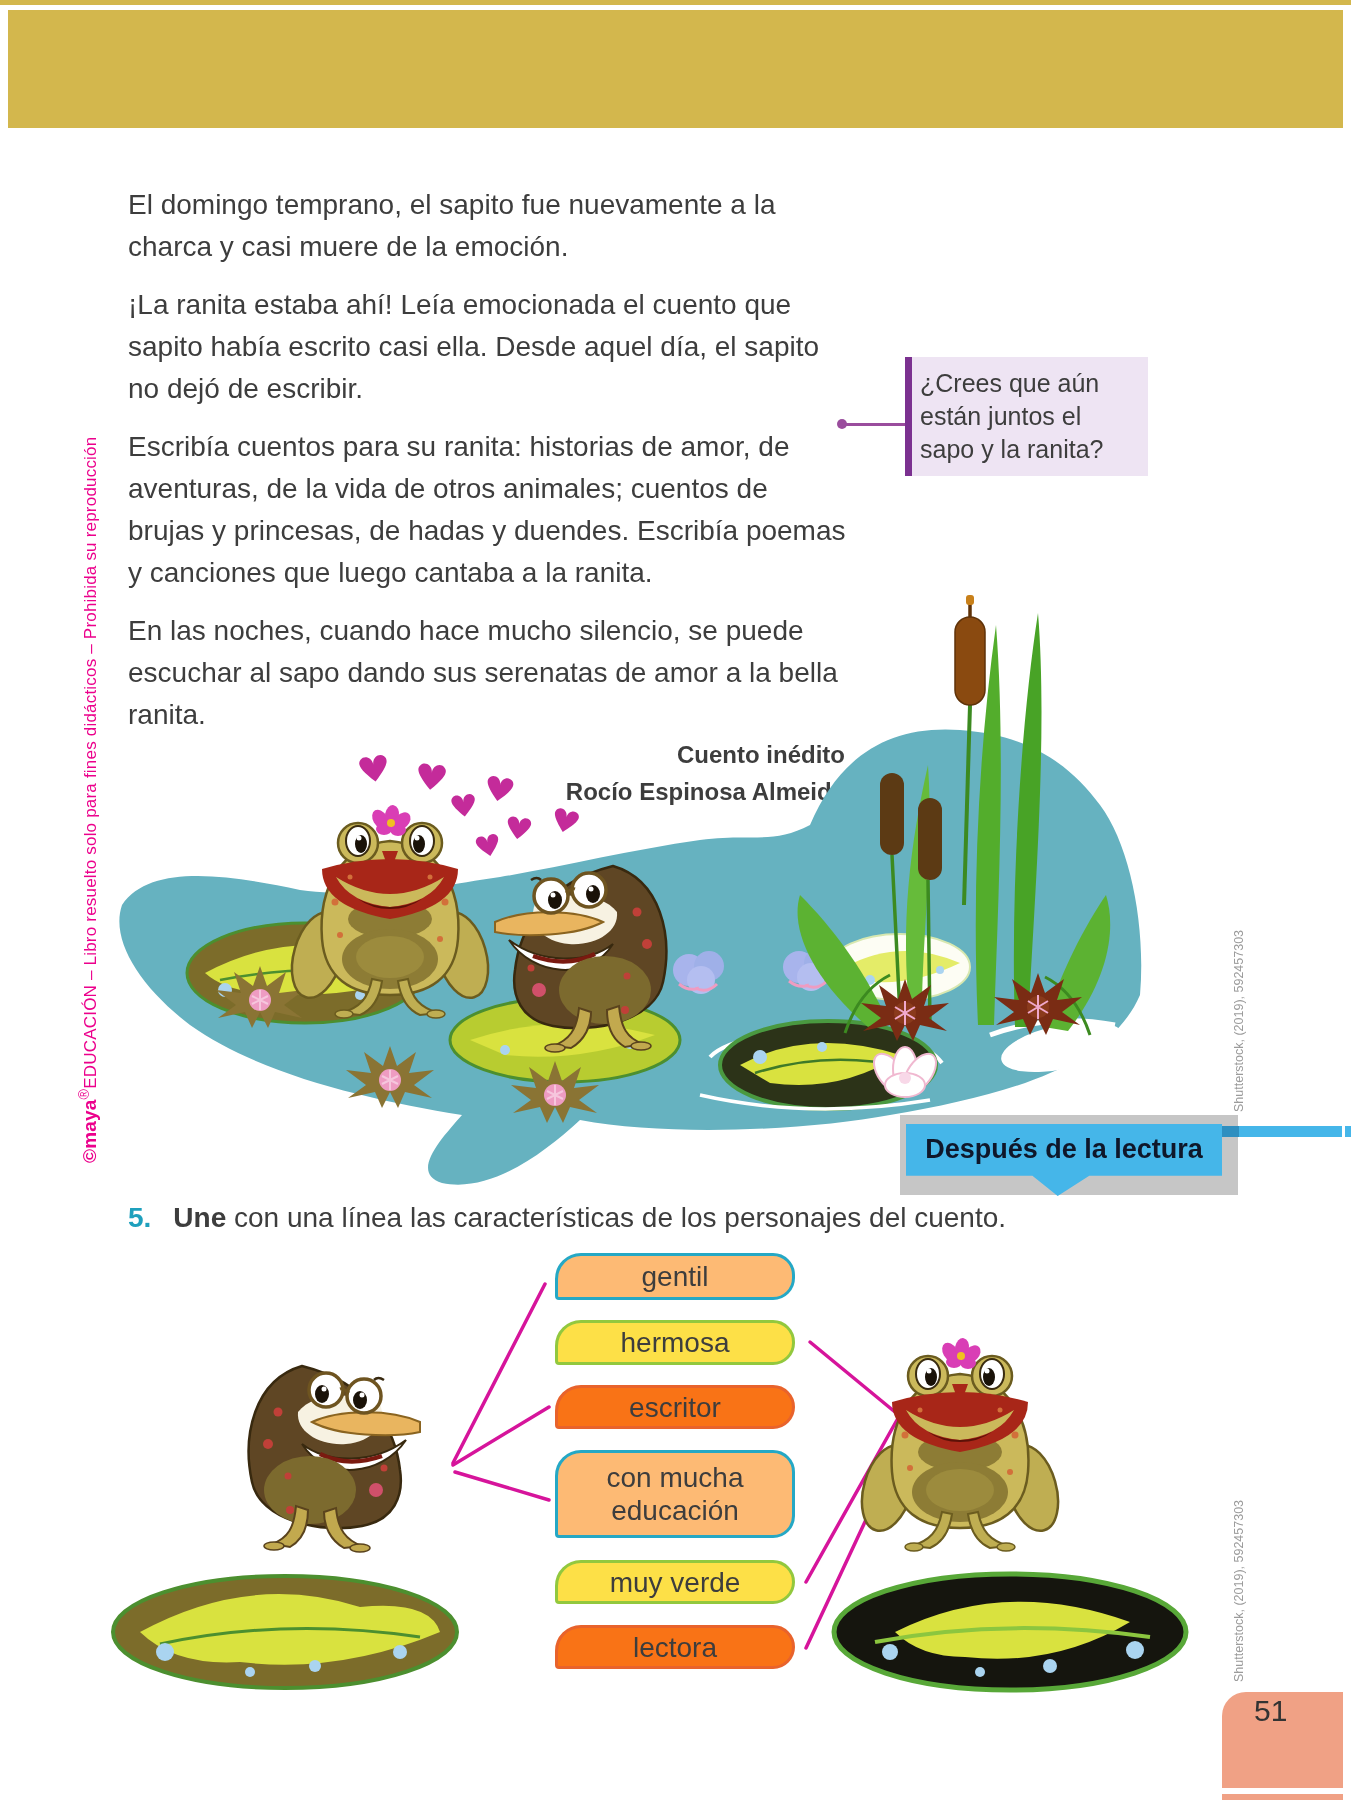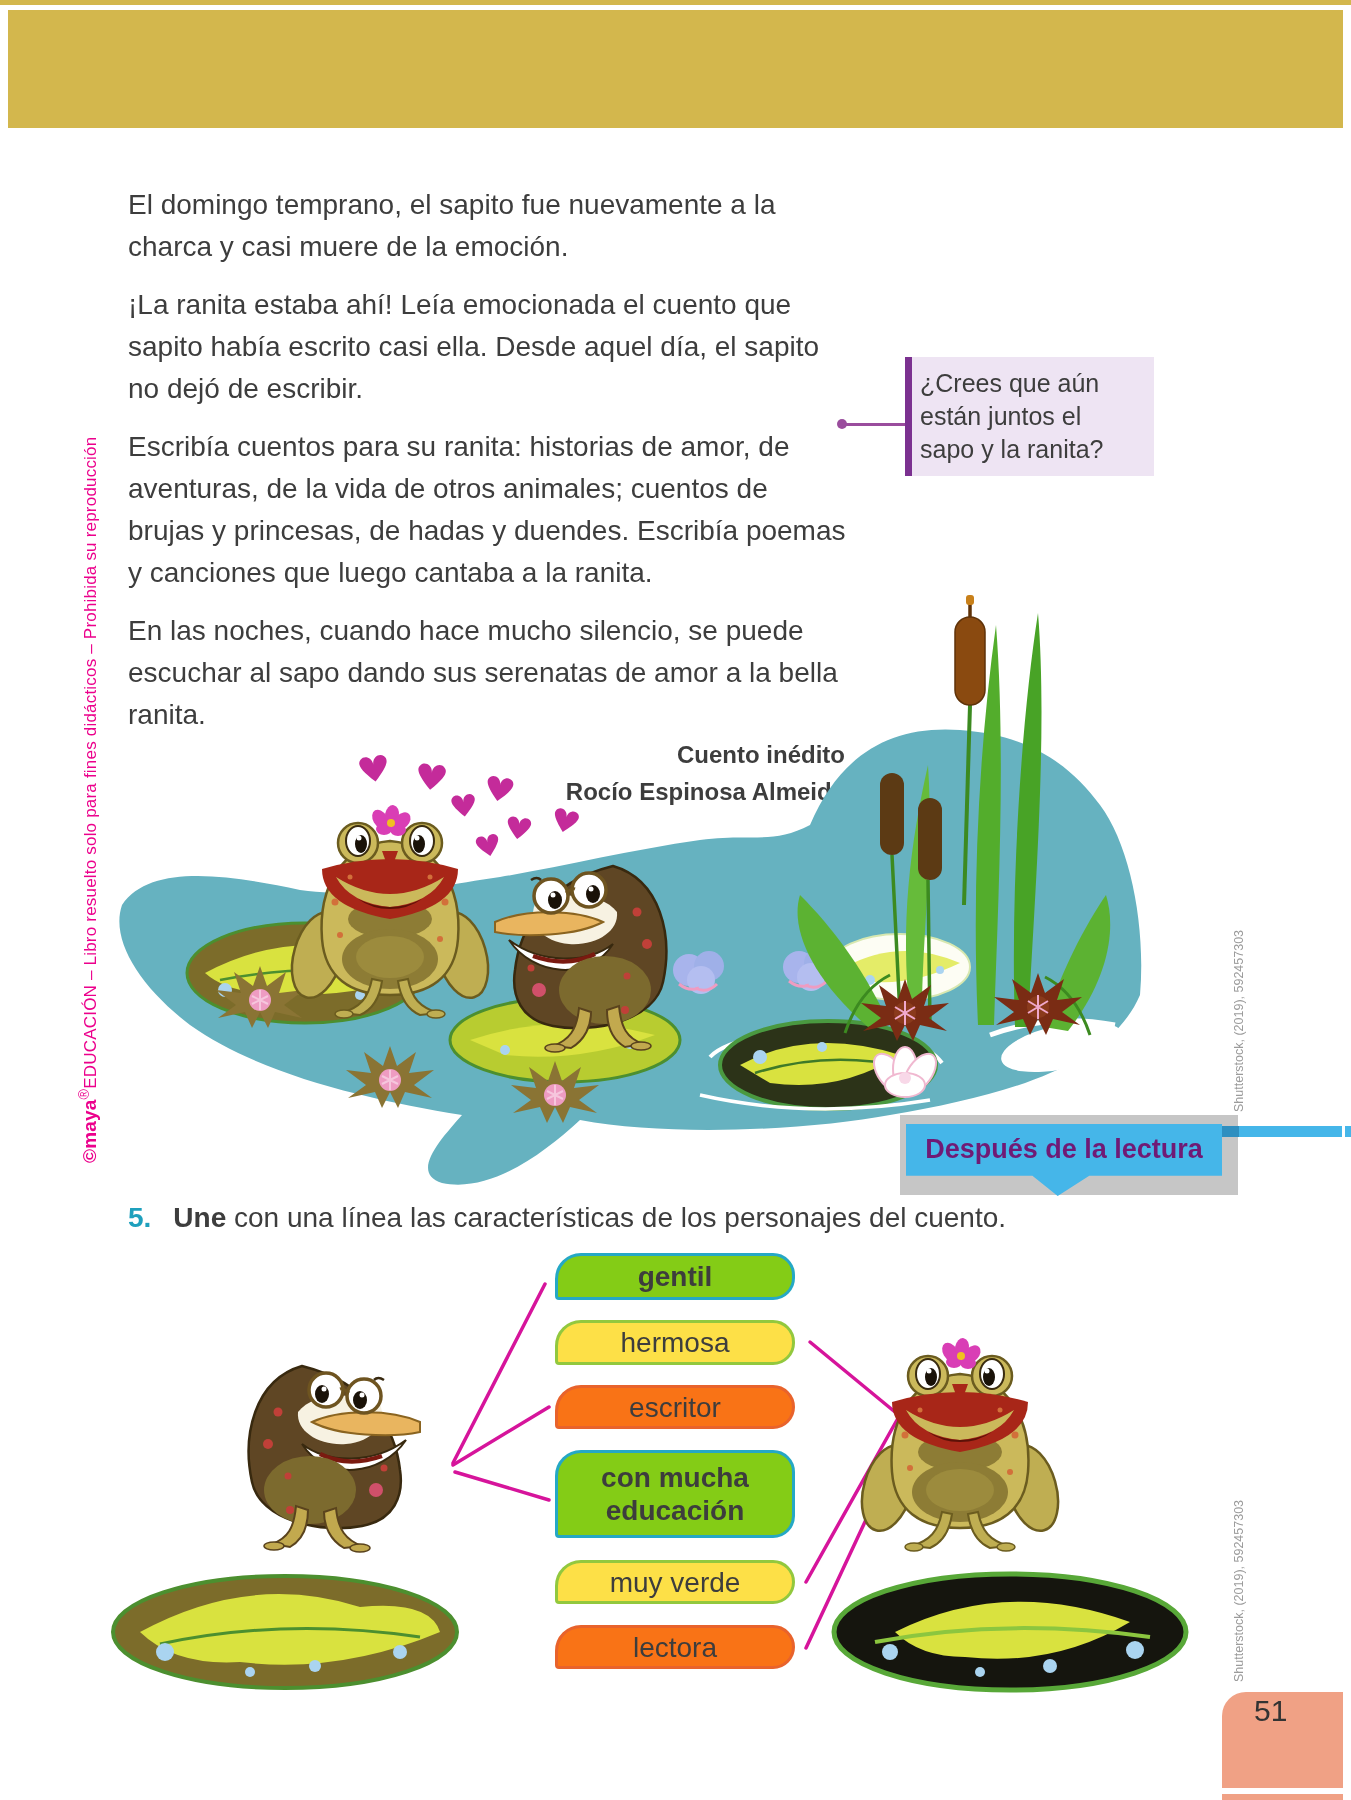--- a/index.html
+++ b/index.html
@@ -7,46 +7,46 @@
         font-family:"Liberation Sans",sans-serif;color:#3d3d3d;}
   .abs{position:absolute;}
   
   .top-strip{left:0;top:0;width:1351px;height:5px;background:#d3b74d;}
   .gold-banner{left:8px;top:10px;width:1335px;height:118px;background:#d3b74d;}
   
   .story{left:128px;top:176px;width:720px;font-size:28px;line-height:42px;}
   .story p{margin:8px 0 16px 0;}
   
   .qbox{left:905px;top:357px;width:222px;background:#eee4f3;border-left:7px solid #7b3190;
-        padding:10px 12px 10px 8px;font-size:25px;line-height:33px;}
+        padding:10px 6px 10px 8px;font-size:25px;line-height:33px;}
   .qline{left:845px;top:423px;width:60px;height:3px;background:#9a4d9d;}
   .qdot{left:837px;top:419px;width:10px;height:10px;border-radius:50%;background:#9a4d9d;}
   
   .attrib{left:505px;top:736px;width:340px;text-align:right;font-size:24px;line-height:37px;font-weight:bold;}
   
   .vtext{position:absolute;transform-origin:0 0;transform:rotate(-90deg);white-space:nowrap;}
   .vmaya{left:76px;top:1163px;font-size:17px;color:#ec008c;letter-spacing:.2px;}
   .vmaya b{font-size:19px;}
   .vstock{font-size:12.5px;color:#9b9b9b;}
   
   .graybox{left:900px;top:1115px;width:338px;height:80px;background:#c6c6c6;}
   .ribbon{left:906px;top:1124px;width:316px;height:72px;background:#45b6e9;
           clip-path:polygon(0 0,100% 0,100% 72%,58% 72%,48% 100%,40% 72%,0 72%);
-          text-align:center;font-weight:bold;font-size:27px;color:#701a75;line-height:50px;}
+          text-align:center;font-weight:bold;font-size:27px;color:#0f172a;line-height:50px;}
   .bluestrip{left:1222px;top:1126px;width:120px;height:11px;background:#45b6e9;}
   .bluestrip-dark{left:1222px;top:1126px;width:17px;height:11px;background:#2f8fc0;}
   .bluedash{left:1345px;top:1126px;width:6px;height:11px;background:#45b6e9;}
   
   .exline{left:128px;top:1202px;width:1140px;font-size:28px;}
   .exnum{color:#1ea0bd;font-weight:bold;margin-right:22px;}
   .exverb{font-weight:bold;}
   .wb{left:555px;width:234px;border-width:3px;border-style:solid;
       border-radius:26px 22px 22px 4px;text-align:center;font-size:28px;
       display:flex;align-items:center;justify-content:center;line-height:33px;}
-  .wb-cyan{background:#84cc16;border-color:#25a8c5;font-weight:bold;}
+  .wb-cyan{background:#fdba74;border-color:#25a8c5;}
   .wb-green{background:#fde047;border-color:#92c83e;}
   .wb-orange{background:#f97316;border-color:#e8632c;}
   
   .pagenum{left:1222px;top:1692px;width:121px;height:96px;background:#f0a185;
            border-radius:24px 0 0 0;font-size:30px;color:#333;}
   .pagenum span{position:absolute;left:32px;top:2px;}
   .pagenum-strip{left:1222px;top:1794px;width:121px;height:6px;background:#f0a185;}
   svg{display:block;}
 </style>
 </head>

